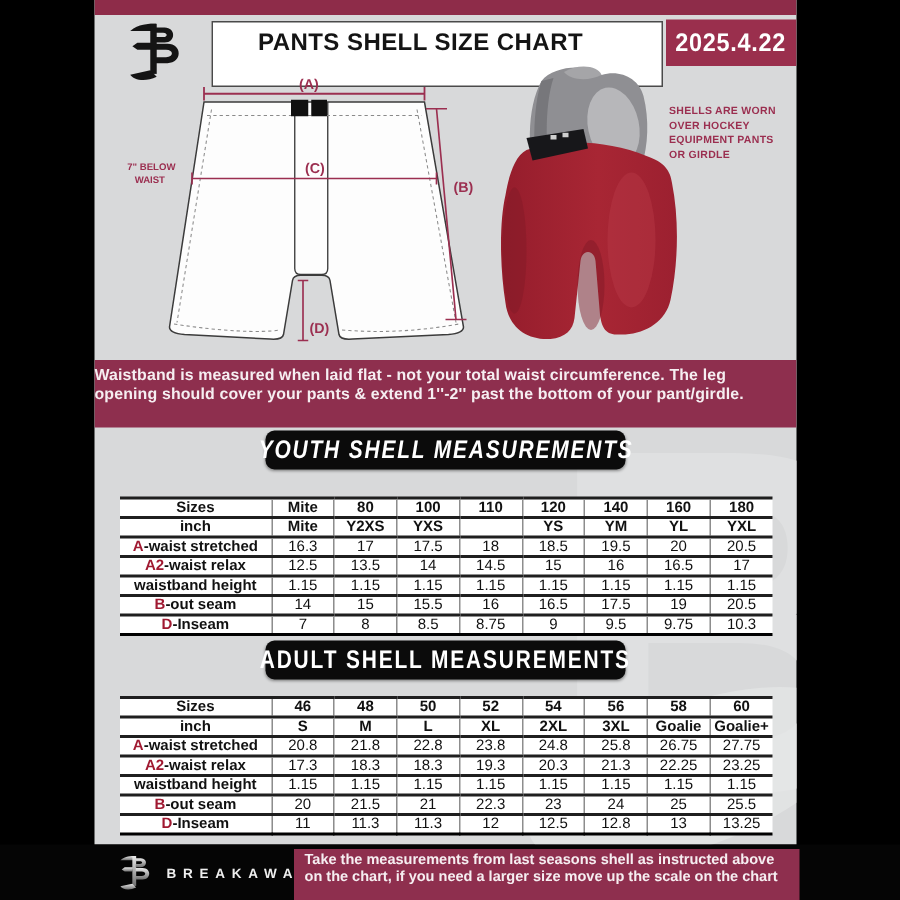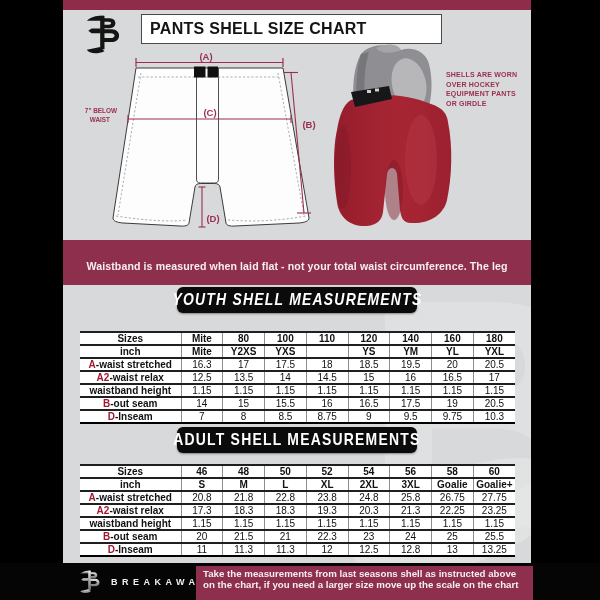--- a/index.html
+++ b/index.html
@@ -6,29 +6,29 @@
   html,body { width:600px; height:600px; overflow:hidden; background:#000; font-family:"Liberation Sans", sans-serif; }
   .page { position:relative; width:600px; height:600px; background:#000; }
   .content { position:absolute; left:63px; top:0; width:468px; height:563px; background:#d8d9da; overflow:hidden; }
 
   .top-strip { position:absolute; left:0; top:0; width:468px; height:10px; background:#8e2c49; }
 
   .watermark-b { position:absolute; right:-60px; top:250px; font-size:330px; font-weight:bold; color:#dfe0e1; line-height:1; letter-spacing:-10px; }
   .swoosh { position:absolute; right:-45px; top:470px; width:230px; height:95px; background:#e8e9ea; border-radius:50%; transform:rotate(-20deg); opacity:.6; }
 
   .logo-mark { position:absolute; left:20px; top:13px; width:42px; height:42px; }
-  .title-box { position:absolute; left:78px; top:14px; width:301px; height:30px; background:#fff; border:1px solid #4a4a4a; font-size:16px; font-weight:bold; color:#141414; line-height:28px; padding-left:8px; letter-spacing:.3px; }
+  .title-box { position:absolute; left:78px; top:14px; width:301px; height:44px; background:#fff; border:1px solid #4a4a4a; font-size:16px; font-weight:bold; color:#141414; line-height:28px; padding-left:30px; letter-spacing:.3px; }
   .date-box { position:absolute; left:381px; top:13px; width:87px; height:31px; background:#9a2f4d; color:#fff; display:flex; align-items:center; justify-content:center; }
   .date-box span { font-size:17px; font-weight:bold; transform:scaleX(.92); letter-spacing:.5px; }
 
   .diagram-svg { position:absolute; left:0; top:50px; width:260px; height:185px; }
   .photo-svg { position:absolute; left:268px; top:42px; width:125px; height:195px; }
   .photo-caption { position:absolute; left:383px; top:70px; width:80px; color:#9b2f50; font-size:7px; font-weight:bold; line-height:9.5px; letter-spacing:.2px; }
 
-  .notice { position:absolute; left:0; top:240px; width:468px; height:45px; background:#8e2f4e; color:#f6eef1; text-align:center; padding-top:20px; }
+  .notice { position:absolute; left:0; top:240px; width:468px; height:45px; background:#8e2f4e; color:#f6eef1; padding-top:4px; }
   .notice div { font-size:10.6px; font-weight:bold; line-height:12.6px; letter-spacing:.1px; }
 
   .banner { position:absolute; left:114px; width:240px; height:26px; background:#0b0b0b; border-radius:6px; display:flex; align-items:center; justify-content:center; box-shadow:0 1px 2px rgba(0,0,0,.4); }
   .banner span { color:#fff; font-size:17px; font-weight:bold; white-space:nowrap; transform:scaleX(.82); letter-spacing:1.5px; }
   .banner.youth { top:287px;font-style:italic; }
   .banner.adult { top:427px; }
   .unit { position:absolute; left:0; width:468px; text-align:center; color:#4a4a4a; font-size:11.5px;margin-top:36px; }
   .unit.youth { top:314px; }
   .unit.adult { top:452px; }
 
@@ -60,20 +60,23 @@
       <g fill="#141414">
         <path d="M4 8 C10 3 16 3 22 3 L22 8 Z"></path>
         <rect x="18" y="3" width="4.5" height="35"></rect>
         <path d="M22.5 40 C14 44 6 42 4 38.5 L18 35.5 Z"></path>
         <path d="M22 5.5 L28 5.5 C36 5.5 36 16 28 16 L22 16 L22 12.3 L27 12.3 C30.3 12.3 30.3 9.2 27 9.2 L22 9.2 Z"></path>
         <path d="M22 17 L30 17 C40.5 17 40.5 30.5 30 30.5 L22 30.5 L22 26.3 L29 26.3 C34.5 26.3 34.5 21.2 29 21.2 L22 21.2 Z"></path>
         <path d="M9 16.2 L18.5 16.2 L18.5 21.2 L9 21.2 L5.5 18.7 Z"></path>
       </g>
     </svg>
     <div class="title-box">PANTS SHELL SIZE CHART</div>
+    <div class="date-box">
+        <span>2025.4.22</span>
+      </div>
 
     <svg class="diagram-svg" viewBox="0 0 260 185">
 
       <path d="M73,18 L50,168 C50,171 54,172.5 60,173 L117,176 C122,176.4 125.5,175.6 126,173 L132,137 C132.4,134.6 134.5,133.5 137.5,133.5 L151.5,133.5 C154.5,133.5 156.6,134.6 157,137 L163,173 C163.5,175.6 167,176.4 172,176 L236,173 C242,172.5 246,171 246,168 L220,18 Z" fill="#fdfdfd" stroke="#3b3b3b" stroke-width="1"></path>
 
       <path d="M133.5,18 L133.5,129 C133.5,132 135,133 137.5,133 L151.5,133 C154,133 155.5,132 155.5,129 L155.5,18" fill="none" stroke="#3b3b3b" stroke-width="0.9"></path>
 
       <g stroke="#8a8a8a" stroke-width="0.7" stroke-dasharray="2.2 2" fill="none">
         <path d="M75,27 L218,27"></path>
         <path d="M78,23 L55,165"></path>
@@ -143,20 +146,21 @@
     </svg>
     <div class="photo-caption">
       <div>SHELLS ARE WORN</div>
       <div>OVER HOCKEY</div>
       <div>EQUIPMENT PANTS</div>
       <div>OR GIRDLE</div>
     </div>
 
     <div class="notice">
       <div>Waistband is measured when laid flat - not your total waist circumference. The leg</div>
+      <div>opening should cover your pants &amp; extend 1''-2'' past the bottom of your pant/girdle.</div>
     </div>
 
     <div class="banner youth">
       <span>YOUTH SHELL MEASUREMENTS</span>
     </div>
     <div class="unit youth">Unit: Inches</div>
     <table class="size-table youth">
       <colgroup>
           <col class="c0">
           <col>

